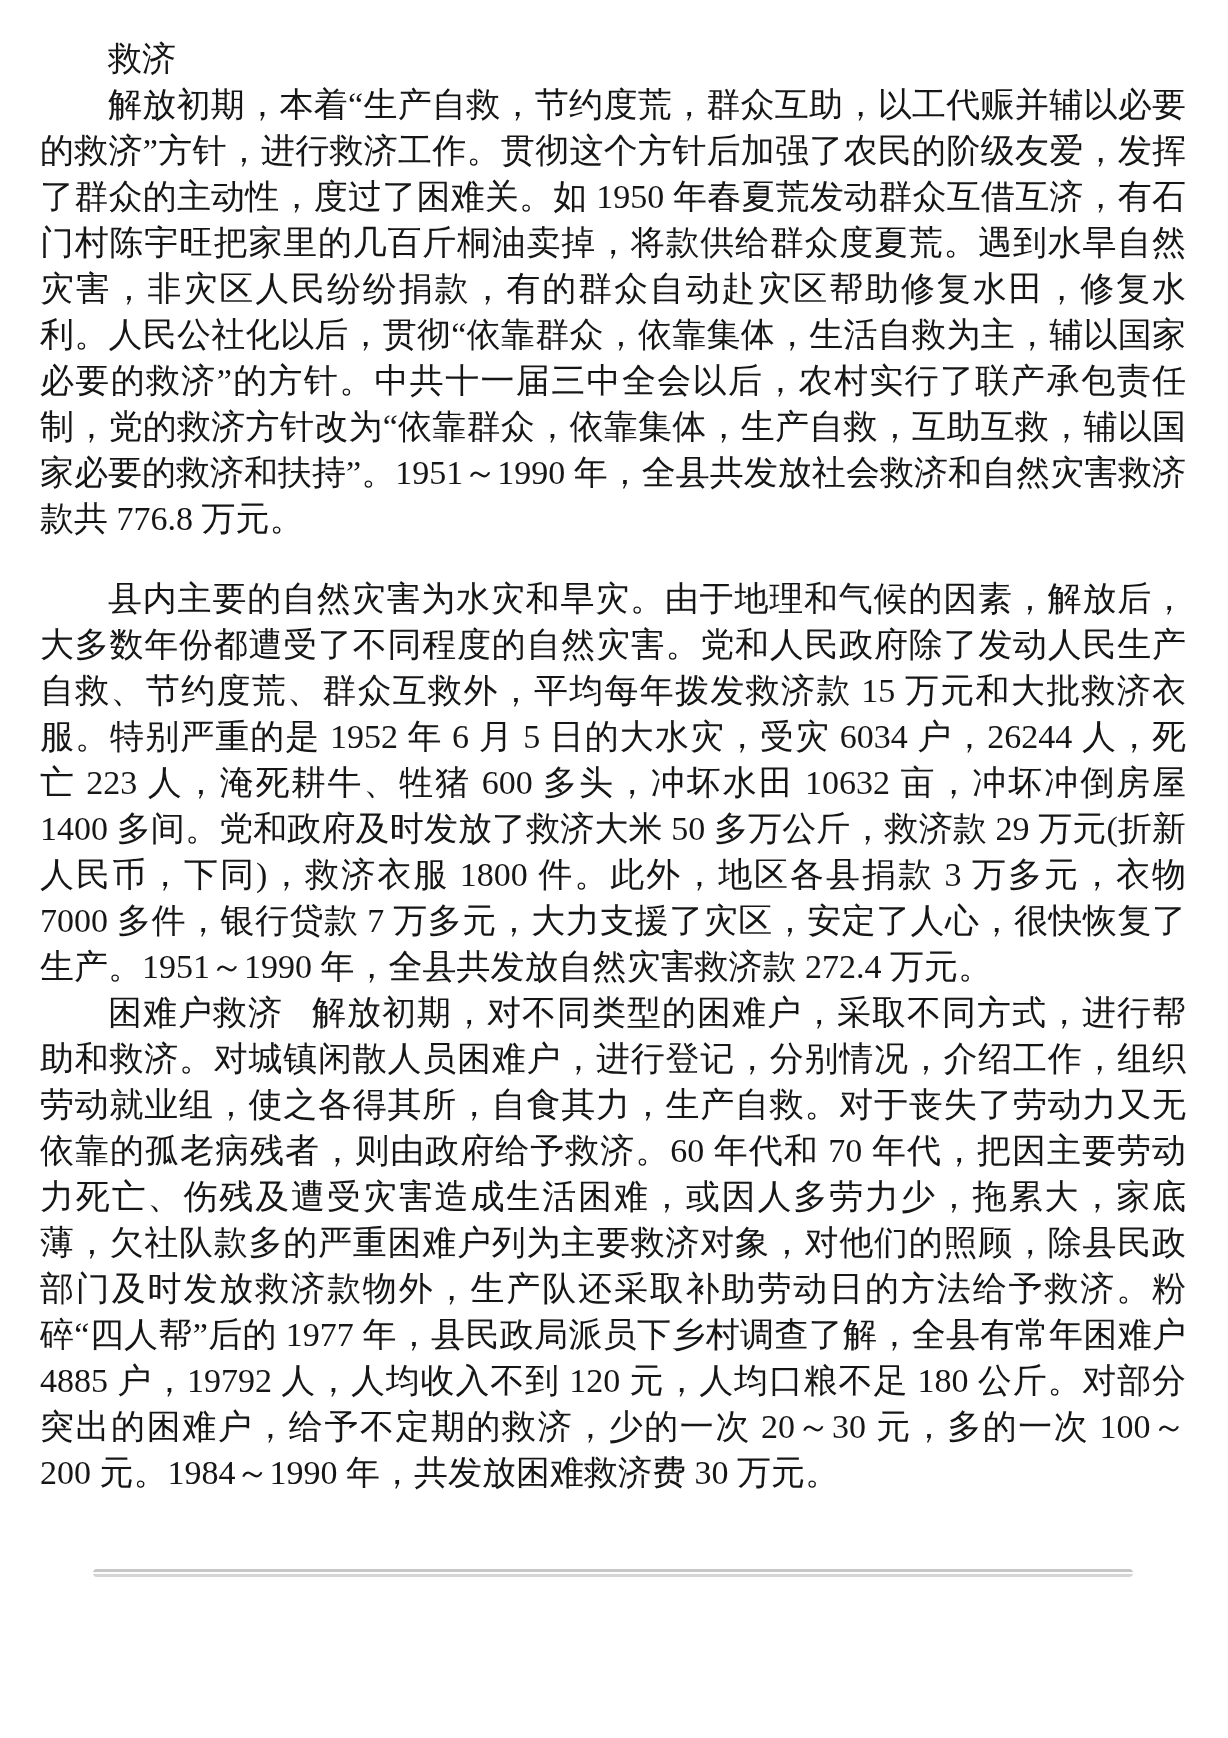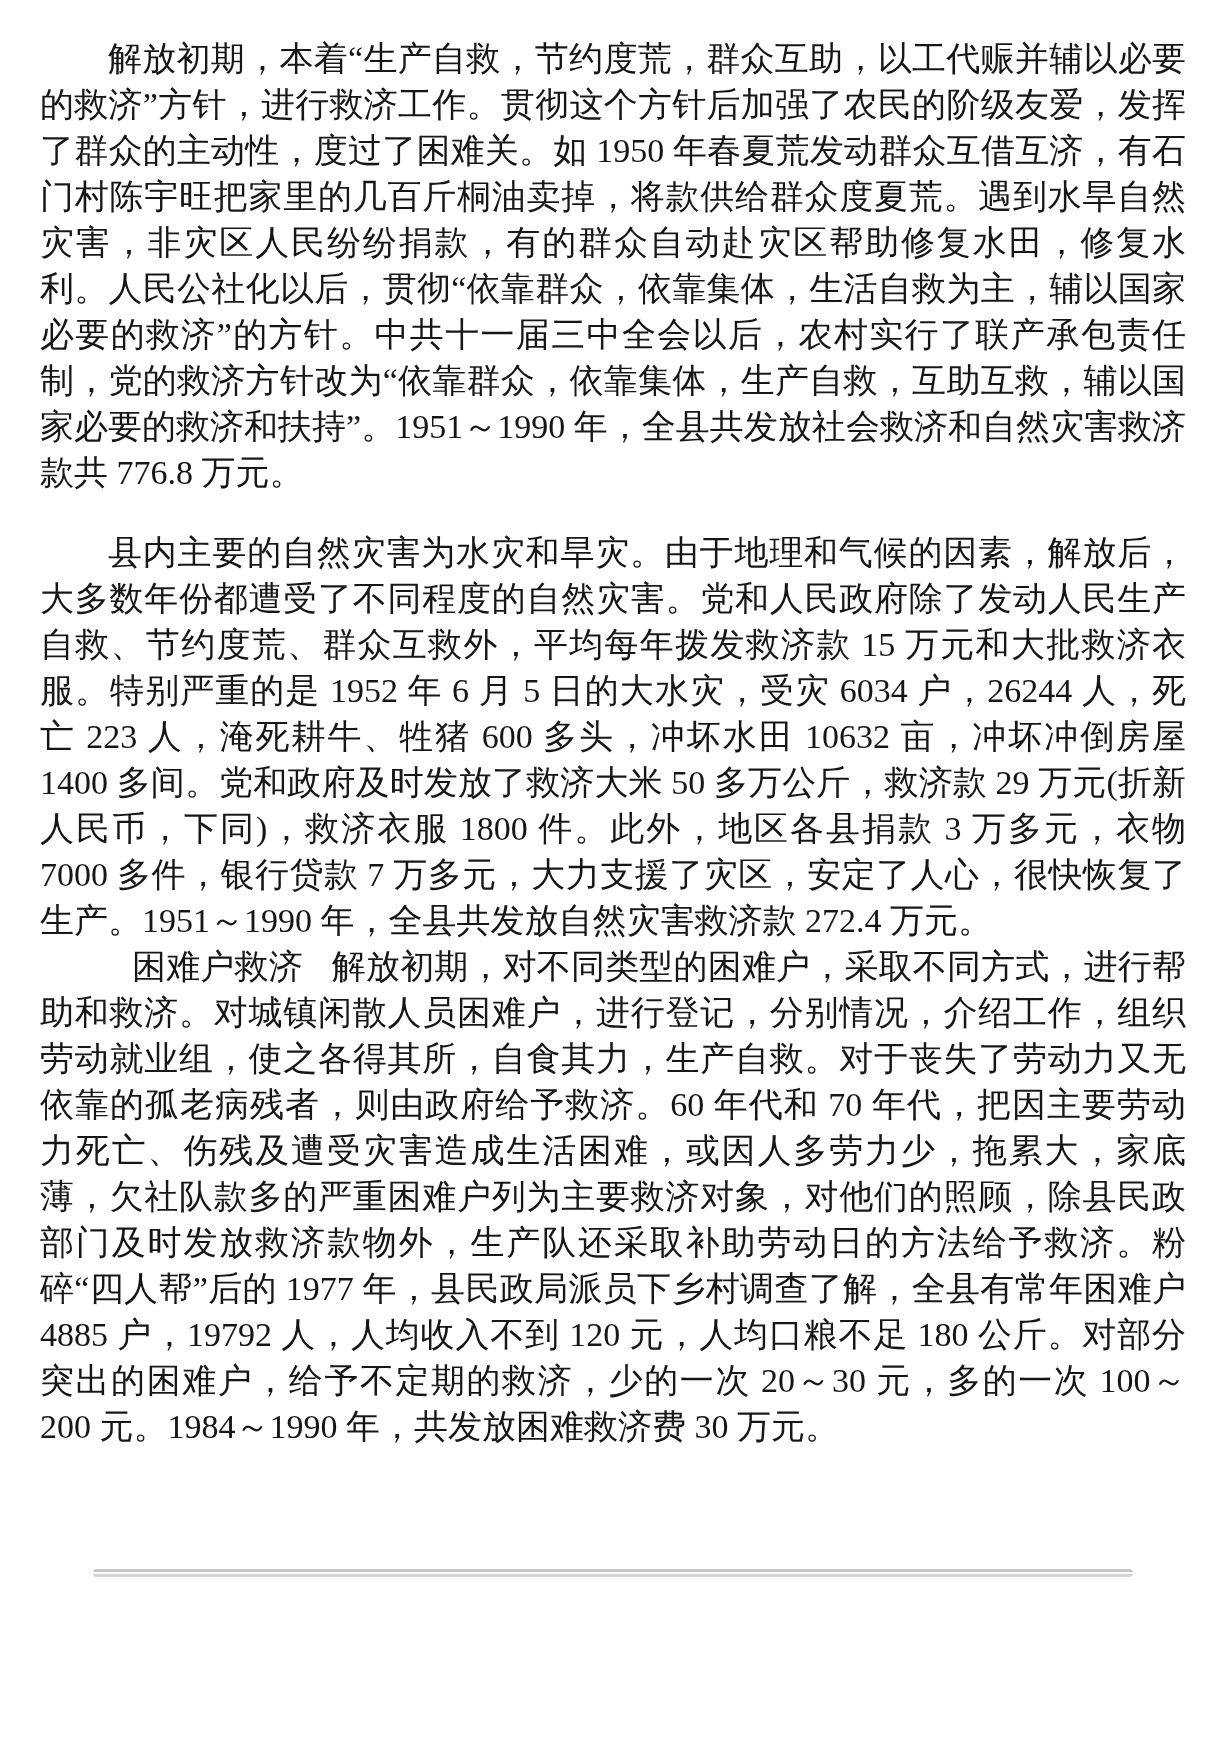--- a/index.html
+++ b/index.html
@@ -29,21 +29,20 @@
     text-indent: 2em;
   }
   .para {
     margin: 0;
     text-indent: 2em;
     text-align: justify;
     text-justify: inter-ideograph;
   }
   .runin {
     margin-right: 0.85em;
-    margin-left: 24px;
   }
   .divider {
     position: absolute;
     left: 93px;
     top: 1569px;
     width: 1040px;
     height: 8px;
     border-radius: 4px;
     background: linear-gradient(
       to bottom,
@@ -52,20 +51,21 @@
       #d4d4d4 58%, #d4d4d4 100%
     );
   }
 </style>
 </head>
 <body>
 
 <div class="page">
 
   <div class="section">
+    <h2 class="heading">救济</h2>
     <p class="para">解放初期，本着“生产自救，节约度荒，群众互助，以工代赈并辅以必要的救济”方针，进行救济工作。贯彻这个方针后加强了农民的阶级友爱，发挥了群众的主动性，度过了困难关。如 1950 年春夏荒发动群众互借互济，有石门村陈宇旺把家里的几百斤桐油卖掉，将款供给群众度夏荒。遇到水旱自然灾害，非灾区人民纷纷捐款，有的群众自动赴灾区帮助修复水田，修复水利。人民公社化以后，贯彻“依靠群众，依靠集体，生活自救为主，辅以国家必要的救济”的方针。中共十一届三中全会以后，农村实行了联产承包责任制，党的救济方针改为“依靠群众，依靠集体，生产自救，互助互救，辅以国家必要的救济和扶持”。1951～1990 年，全县共发放社会救济和自然灾害救济款共 776.8 万元。</p>
   </div>
 
   <div class="section section-gap">
     <p class="para">县内主要的自然灾害为水灾和旱灾。由于地理和气候的因素，解放后，大多数年份都遭受了不同程度的自然灾害。党和人民政府除了发动人民生产自救、节约度荒、群众互救外，平均每年拨发救济款 15 万元和大批救济衣服。特别严重的是 1952 年 6 月 5 日的大水灾，受灾 6034 户，26244 人，死亡 223 人，淹死耕牛、牲猪 600 多头，冲坏水田 10632 亩，冲坏冲倒房屋 1400 多间。党和政府及时发放了救济大米 50 多万公斤，救济款 29 万元(折新人民币，下同)，救济衣服 1800 件。此外，地区各县捐款 3 万多元，衣物 7000 多件，银行贷款 7 万多元，大力支援了灾区，安定了人心，很快恢复了生产。1951～1990 年，全县共发放自然灾害救济款 272.4 万元。</p>
     <p class="para">
       <span class="runin">困难户救济</span><span>解放初期，对不同类型的困难户，采取不同方式，进行帮助和救济。对城镇闲散人员困难户，进行登记，分别情况，介绍工作，组织劳动就业组，使之各得其所，自食其力，生产自救。对于丧失了劳动力又无依靠的孤老病残者，则由政府给予救济。60 年代和 70 年代，把因主要劳动力死亡、伤残及遭受灾害造成生活困难，或因人多劳力少，拖累大，家底薄，欠社队款多的严重困难户列为主要救济对象，对他们的照顾，除县民政部门及时发放救济款物外，生产队还采取补助劳动日的方法给予救济。粉碎“四人帮”后的 1977 年，县民政局派员下乡村调查了解，全县有常年困难户 4885 户，19792 人，人均收入不到 120 元，人均口粮不足 180 公斤。对部分突出的困难户，给予不定期的救济，少的一次 20～30 元，多的一次 100～200 元。1984～1990 年，共发放困难救济费 30 万元。</span>
     </p>
   </div>
 

